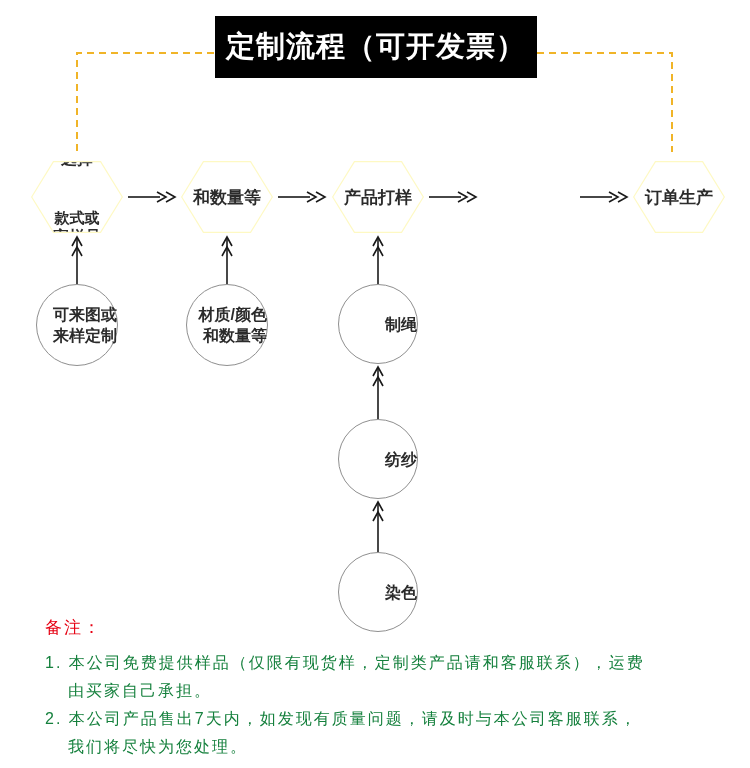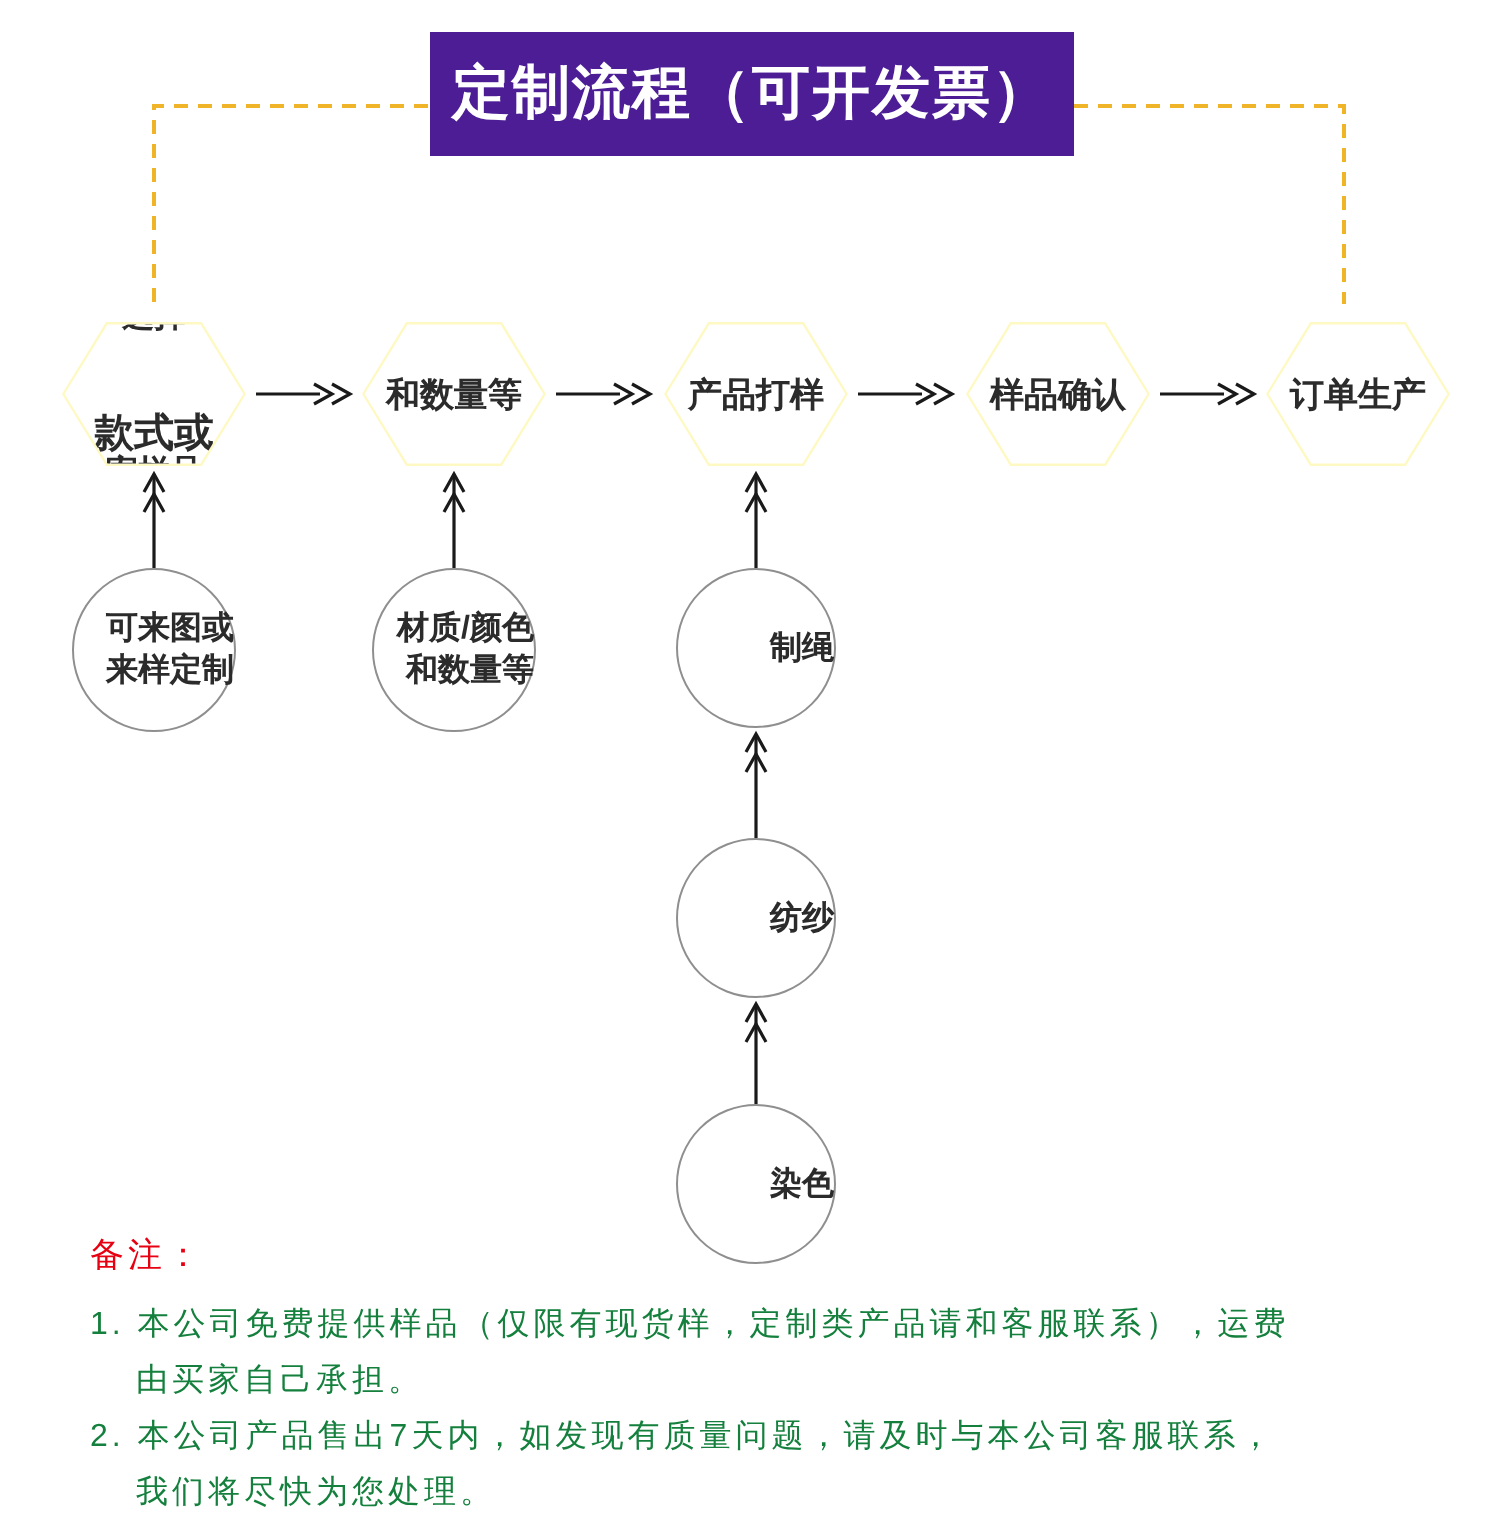--- a/index.html
+++ b/index.html
@@ -15,21 +15,21 @@
   .svg-layer {
     position: absolute;
     left: 0; top: 0;
     width: 750px; height: 768px;
     pointer-events: none;
   }
   .banner {
     position: absolute;
     left: 215px; top: 16px;
     width: 322px; height: 62px;
-    background: #4c1d95;
+    background: #000000;
     display: flex; align-items: center; justify-content: center;
     z-index: 2;
   }
   .banner-title {
     color: #ffffff;
     font-size: 29px;
     font-weight: 700;
     letter-spacing: 1px;
     white-space: nowrap;
   }
@@ -161,37 +161,32 @@
     </g>
   </svg>
 
   <div class="banner">
     <span class="banner-title">定制流程（可开发票）</span>
   </div>
 
   <div class="hex" style="left:31px; top:161px;">
     <div class="hex-inner">
       <div class="hex-label" style="font-size:16px;">选择</div>
-      <div class="hex-label" style="font-size:20px;margin-top:40px;">款式或</div>
+      <div class="hex-label" style="font-size:15px;margin-top:40px;">款式或</div>
       <div class="hex-label" style="font-size:16px;">寄样品</div>
     </div>
   </div>
   <div class="hex" style="left:181px; top:161px;">
     <div class="hex-inner">
       <div class="hex-label">和数量等</div>
     </div>
   </div>
   <div class="hex" style="left:332px; top:161px;">
     <div class="hex-inner">
       <div class="hex-label">产品打样</div>
-    </div>
-  </div>
-  <div class="hex" style="left:483px; top:161px;">
-    <div class="hex-inner">
-      <div class="hex-label">样品确认</div>
     </div>
   </div>
   <div class="hex" style="left:633px; top:161px;">
     <div class="hex-inner">
       <div class="hex-label">订单生产</div>
     </div>
   </div>
 
   <div class="circle big" style="left:36px; top:284px;">
     <div class="circle-label">可来图或</div>

